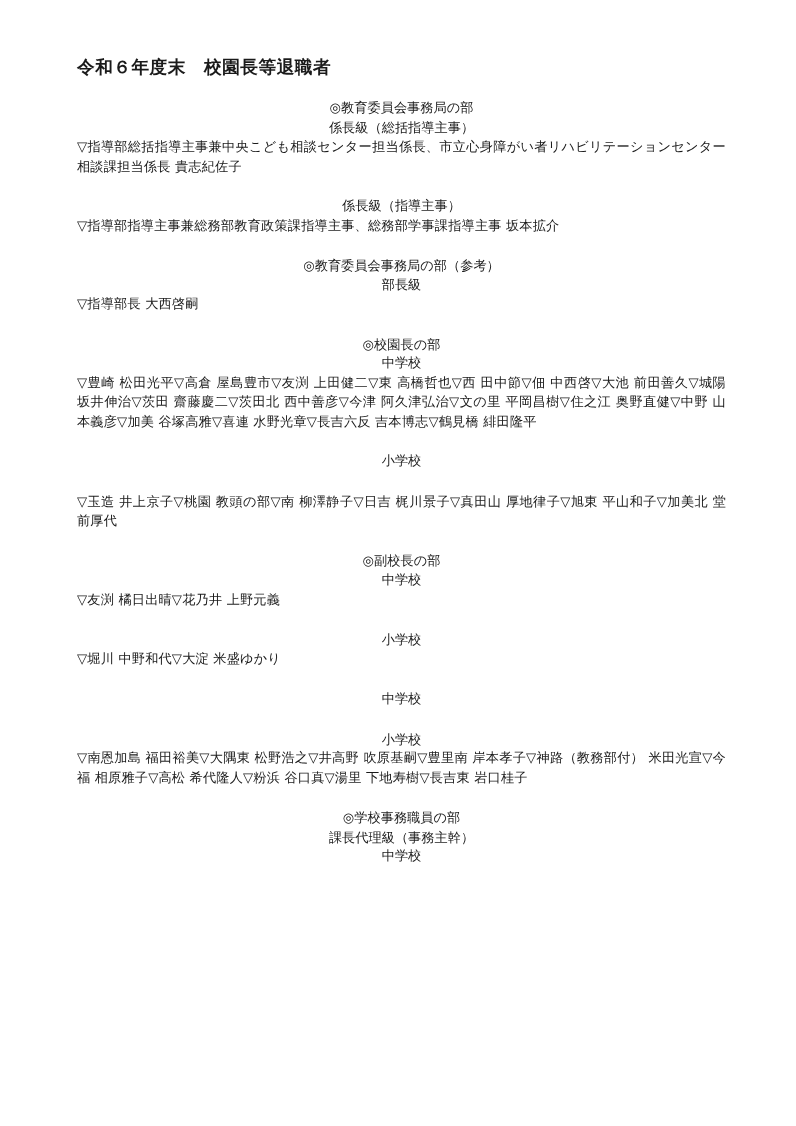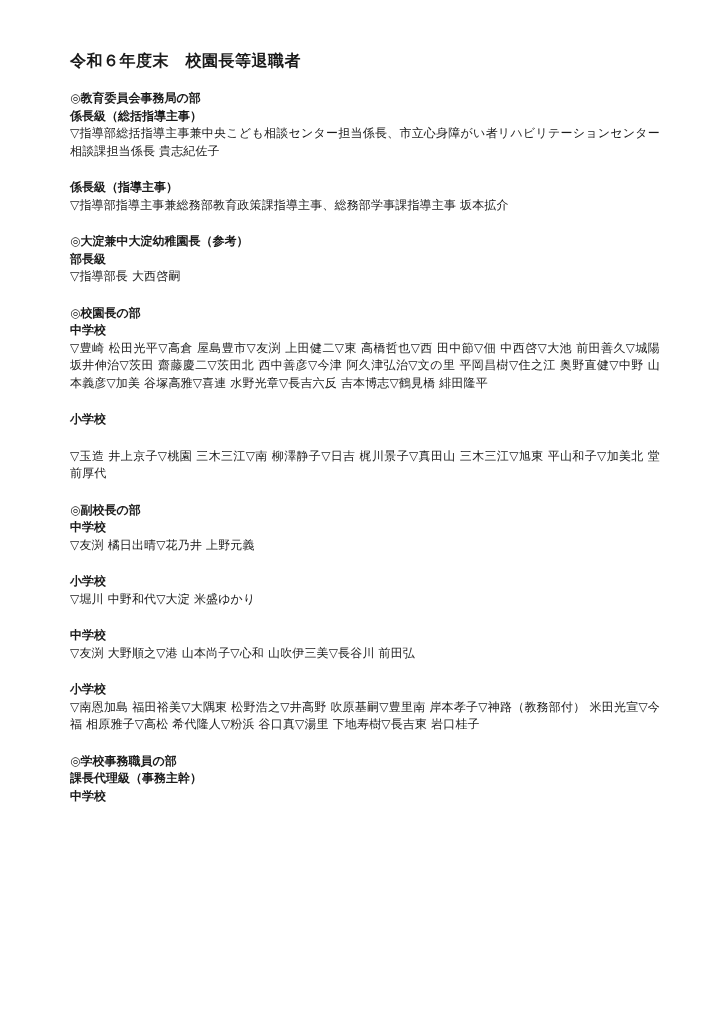--- a/index.html
+++ b/index.html
@@ -1,74 +1,73 @@
 <!DOCTYPE html>
 <html><head>
 <meta charset="utf-8">
 <style>
   html, body { margin: 0; padding: 0; background: #ffffff; }
   body { width: 724px; height: 1024px; position: relative; overflow: hidden;
          font-family: "DejaVu Sans", "Liberation Sans", sans-serif; color: #1a1a1a; }
   .page { position: absolute; left: 70px; top: 50px; width: 590px; }
   .title { font-size: 16px; font-weight: bold; margin: 0 0 18px 0; letter-spacing: 0.5px; line-height: 22px; }
   .section { margin-bottom: 19px; }
-  .h { font-size: 12px; font-weight: bold; line-height: 17.5px; margin: 0; }
+  .h { font-size: 12px; font-weight: normal; line-height: 17.5px; margin: 0; text-align: center; }
   .p { font-size: 12px; line-height: 17.5px; margin: 0; text-align: justify; letter-spacing: 0.15px; }
 </style>
 </head>
 <body>
 
 <div class="page">
   <div class="title">令和６年度末　校園長等退職者</div>
 
   <div class="section">
     <div class="h">◎教育委員会事務局の部</div>
     <div class="h">係長級（総括指導主事）</div>
     <div class="p">▽指導部総括指導主事兼中央こども相談センター担当係長、市立心身障がい者リハビリテーションセンター相談課担当係長 貴志紀佐子</div>
   </div>
 
   <div class="section">
     <div class="h">係長級（指導主事）</div>
     <div class="p">▽指導部指導主事兼総務部教育政策課指導主事、総務部学事課指導主事 坂本拡介</div>
   </div>
 
   <div class="section">
-    <div class="h">◎大淀兼中大淀幼稚園長（参考）</div>
+    <div class="h">◎教育委員会事務局の部（参考）</div>
     <div class="h">部長級</div>
     <div class="p">▽指導部長 大西啓嗣</div>
   </div>
 
   <div class="section">
     <div class="h">◎校園長の部</div>
     <div class="h">中学校</div>
     <div class="p">▽豊崎 松田光平▽高倉 屋島豊市▽友渕 上田健二▽東 高橋哲也▽西 田中節▽佃 中西啓▽大池 前田善久▽城陽 坂井伸治▽茨田 齋藤慶二▽茨田北 西中善彦▽今津 阿久津弘治▽文の里 平岡昌樹▽住之江 奥野直健▽中野 山本義彦▽加美 谷塚高雅▽喜連 水野光章▽長吉六反 吉本博志▽鶴見橋 緋田隆平</div>
   </div>
 
   <div class="section">
     <div class="h">小学校</div>
   </div>
 
   <div class="section">
-    <div class="p">▽玉造 井上京子▽桃園 三木三江▽南 柳澤静子▽日吉 梶川景子▽真田山 三木三江▽旭東 平山和子▽加美北 堂前厚代</div>
+    <div class="p">▽玉造 井上京子▽桃園 教頭の部▽南 柳澤静子▽日吉 梶川景子▽真田山 厚地律子▽旭東 平山和子▽加美北 堂前厚代</div>
   </div>
 
   <div class="section">
     <div class="h">◎副校長の部</div>
     <div class="h">中学校</div>
     <div class="p">▽友渕 橘日出晴▽花乃井 上野元義</div>
   </div>
 
   <div class="section">
     <div class="h">小学校</div>
     <div class="p">▽堀川 中野和代▽大淀 米盛ゆかり</div>
   </div>
 
   <div class="section">
     <div class="h">中学校</div>
-    <div class="p">▽友渕 大野順之▽港 山本尚子▽心和 山吹伊三美▽長谷川 前田弘</div>
   </div>
 
   <div class="section">
     <div class="h">小学校</div>
     <div class="p">▽南恩加島 福田裕美▽大隅東 松野浩之▽井高野 吹原基嗣▽豊里南 岸本孝子▽神路（教務部付） 米田光宣▽今福 相原雅子▽高松 希代隆人▽粉浜 谷口真▽湯里 下地寿樹▽長吉東 岩口桂子</div>
   </div>
 
   <div class="section">
     <div class="h">◎学校事務職員の部</div>
     <div class="h">課長代理級（事務主幹）</div>

